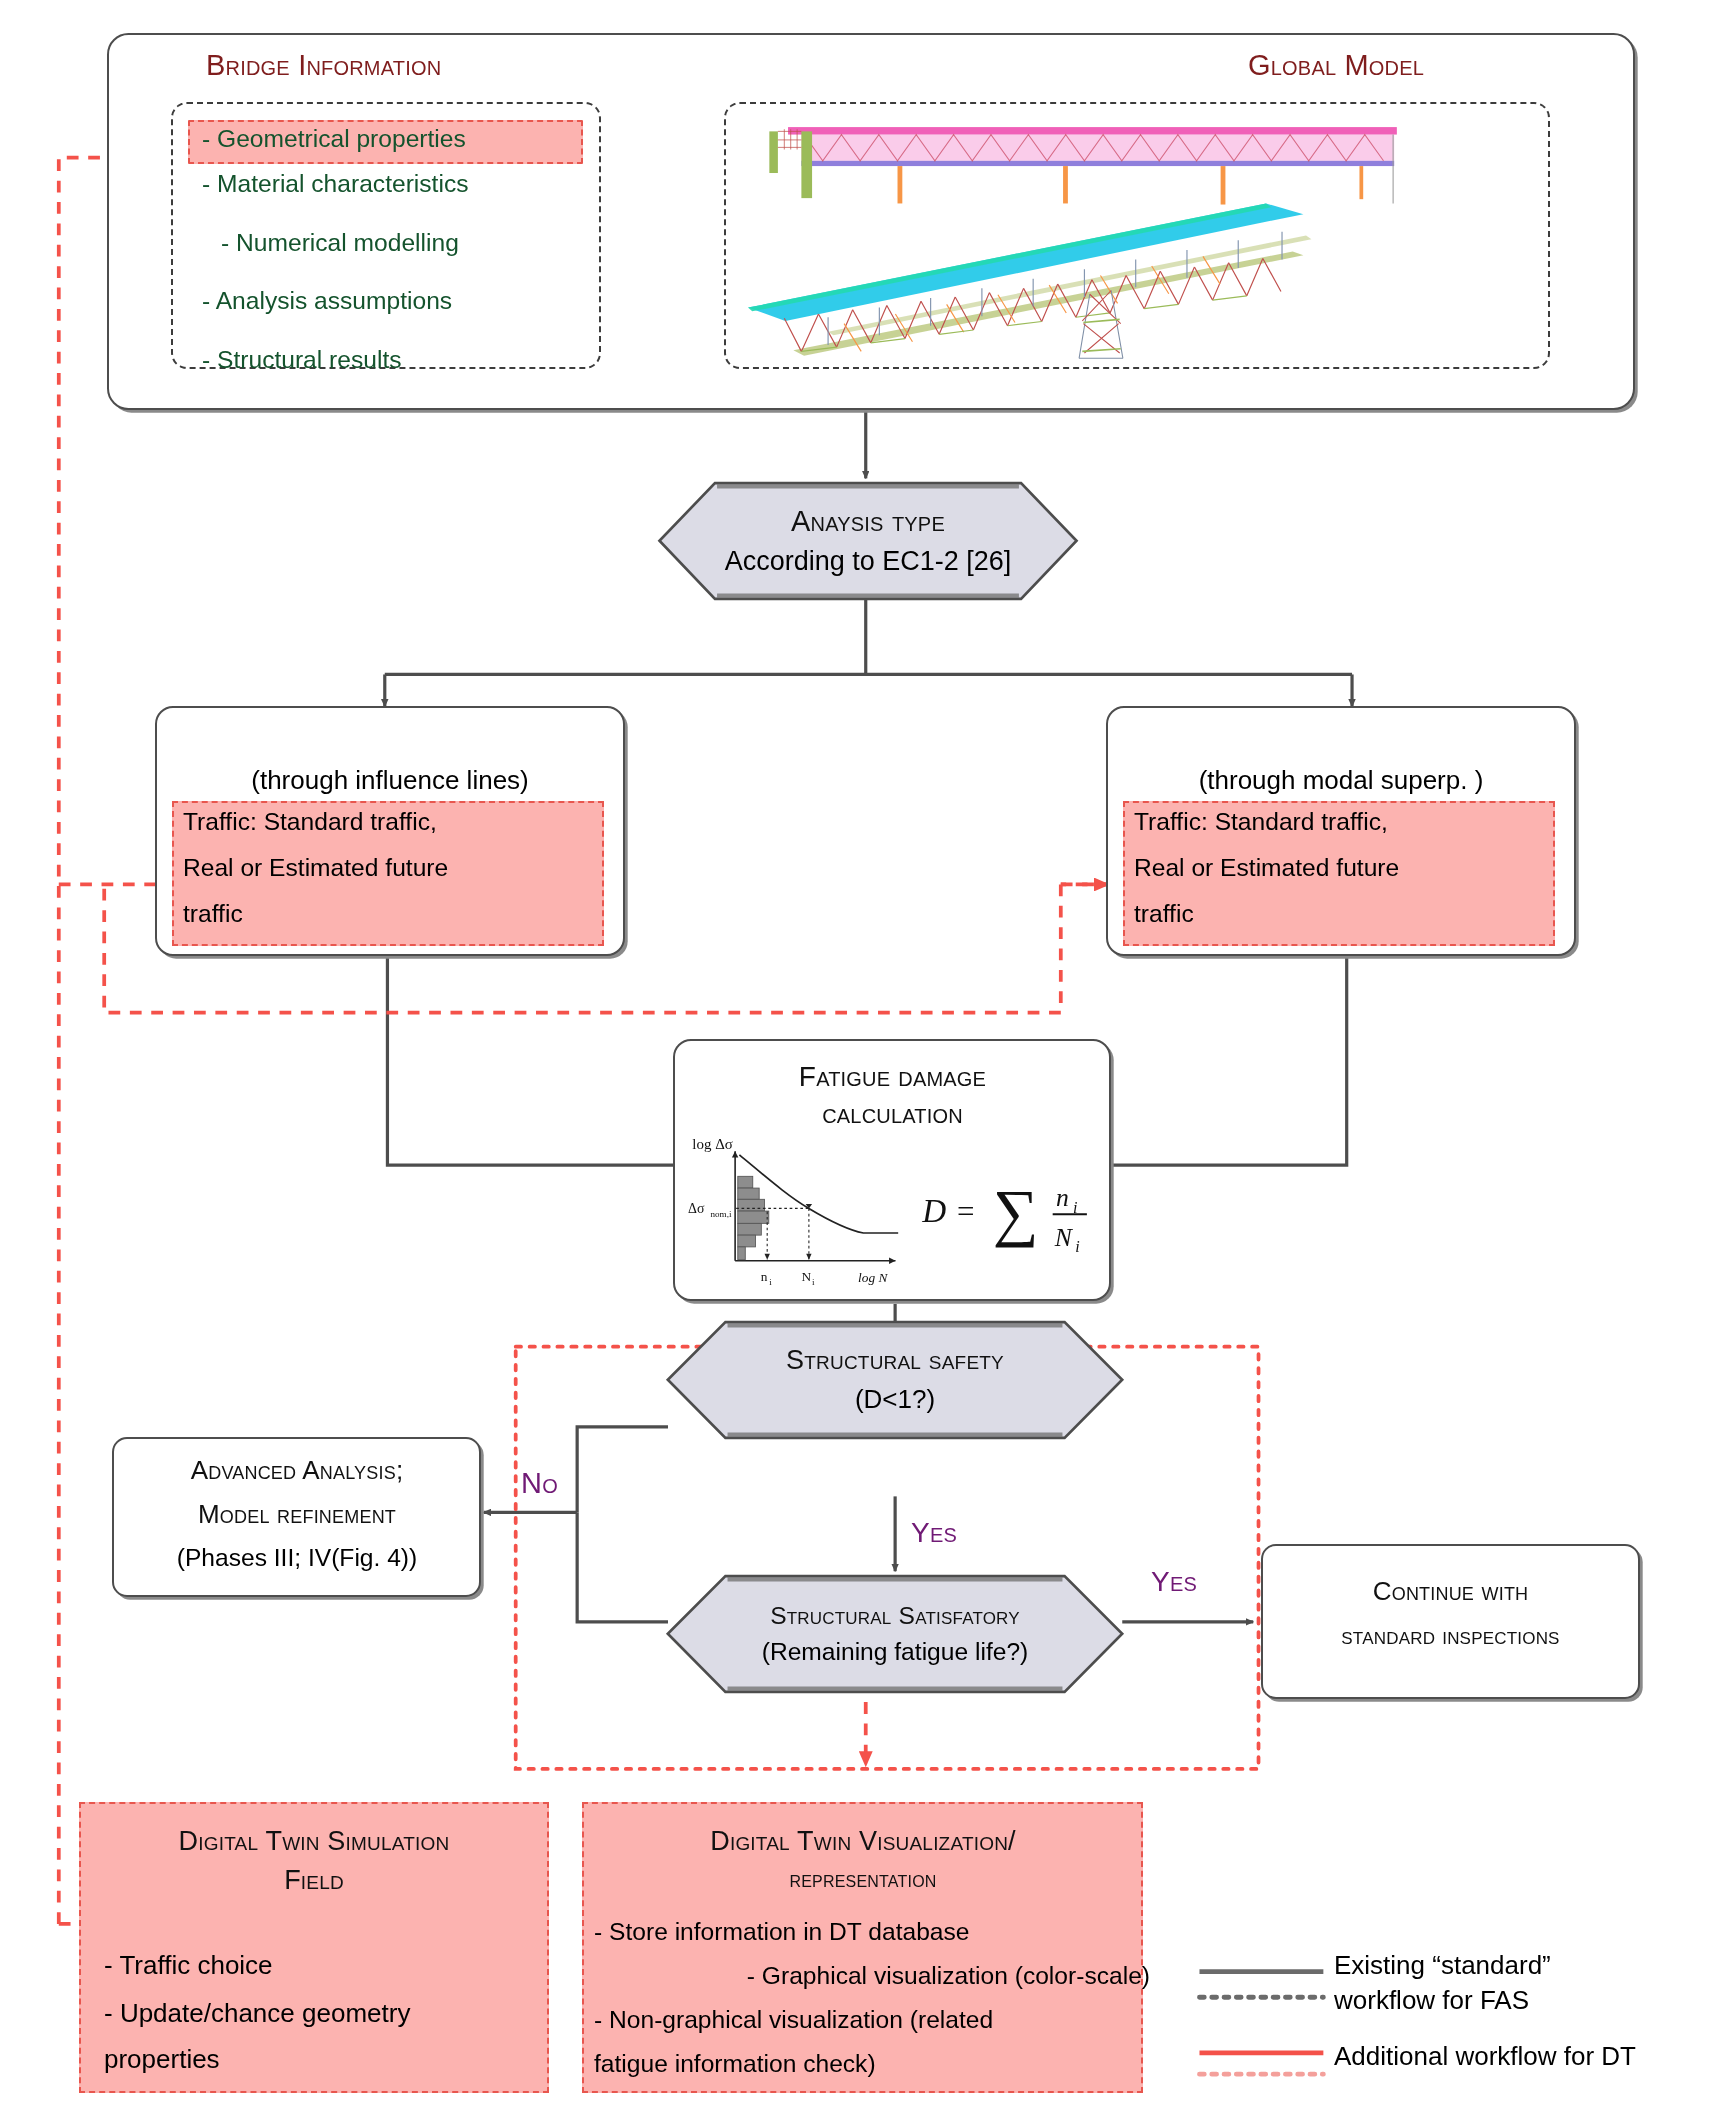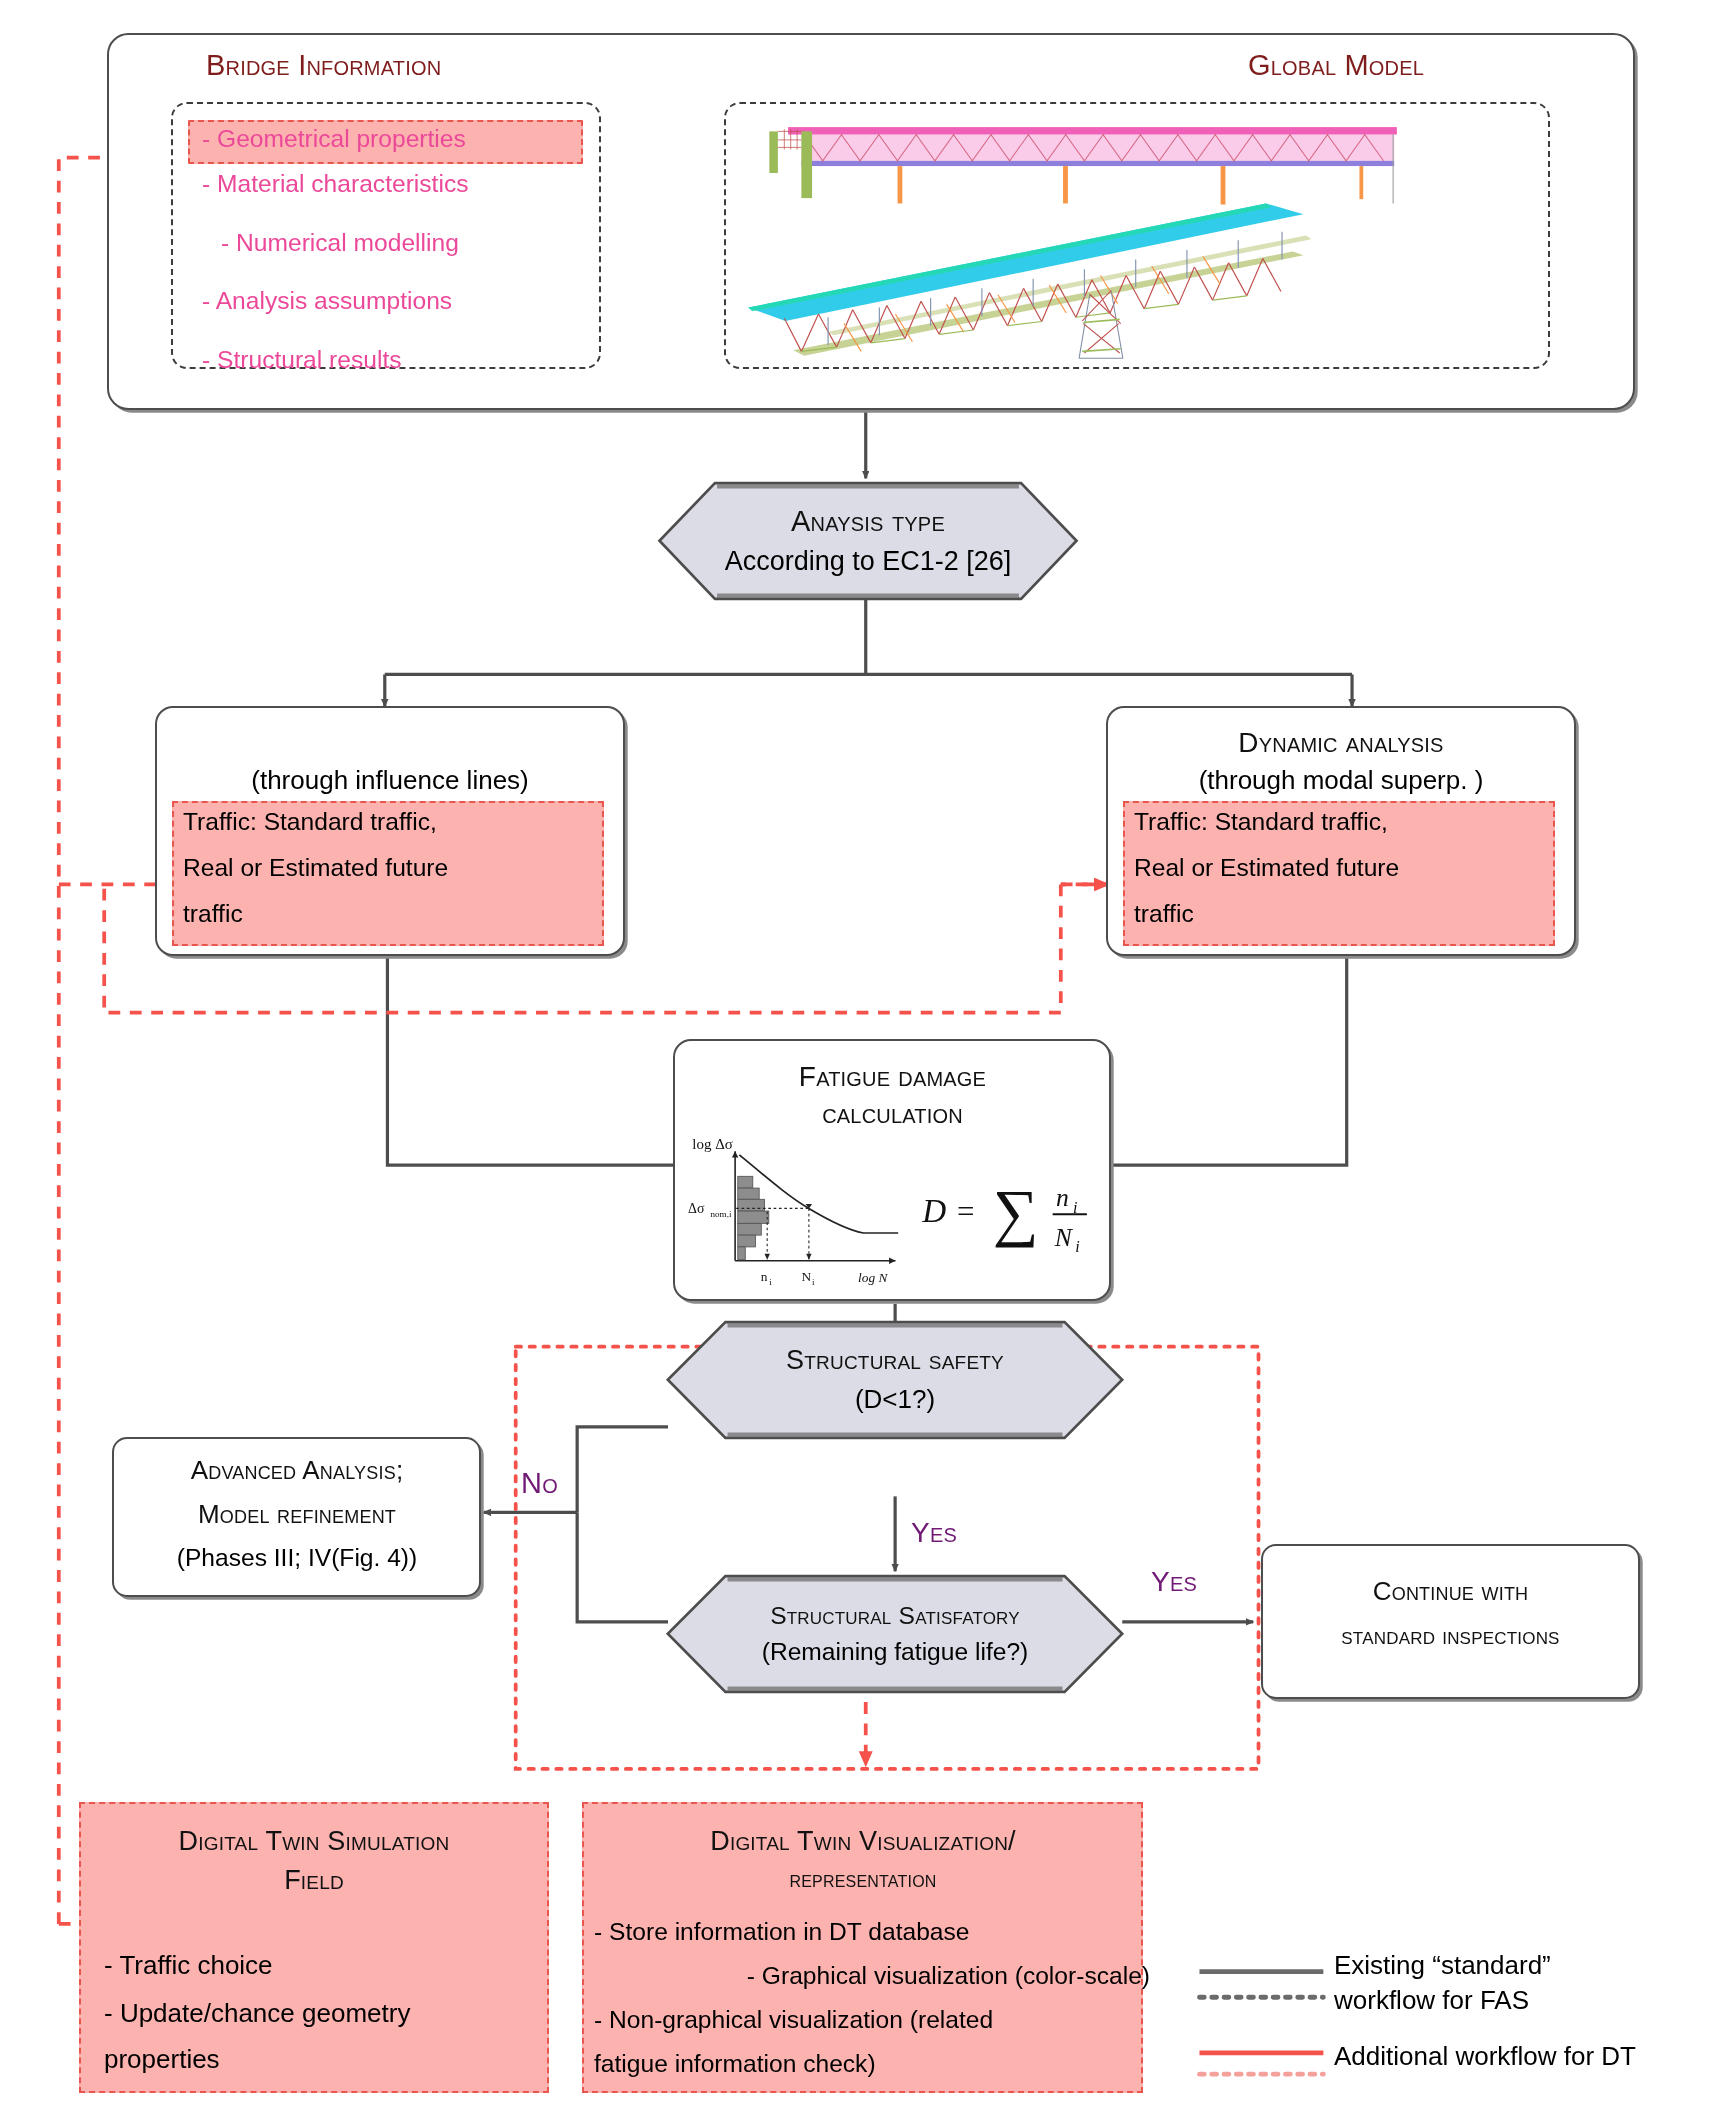--- a/index.html
+++ b/index.html
@@ -42,21 +42,21 @@
   .t50{font-size:27px;}
   .t52{font-size:28px;}
   .t54{font-size:29px;}
   .ctr{text-align:center;}
 
   
   .panel-label{position:absolute;color:#7f1d1d;white-space:nowrap;}
 
   
   .bullets{position:absolute;}
-  .bullets .li{white-space:nowrap;color:#ec4899;line-height:1.0;}
+  .bullets .li{white-space:nowrap;color:#14532d;line-height:1.0;}
 
   
   .edgelabel{position:absolute;color:#701a75;white-space:nowrap;}
 
   
   .legend{position:absolute;}
   .legend .txt{color:#000;white-space:nowrap;line-height:1.12;}
 
   
   .artwrap{position:absolute;overflow:hidden;}
@@ -245,21 +245,20 @@
   <div class="rbox" style="left:155px;top:706px;width:470px;height:250px;"></div>
   <div class="abs ctr t48" style="left:160px;top:765px;width:460px;">(through influence lines)</div>
   <div class="redfill" style="left:172px;top:801px;width:432px;height:145px;"></div>
   <div class="abs" style="left:183px;top:808px;width:422px;">
     <div class="t46" style="height:46px;">Traffic: Standard traffic,</div>
     <div class="t46" style="height:46px;">Real  or Estimated future</div>
     <div class="t46" style="height:46px;">traffic</div>
   </div>
 
   <div class="rbox" style="left:1106px;top:706px;width:470px;height:250px;"></div>
-  <div class="abs ctr sc t52" style="left:1111px;top:727px;width:460px;">Dynamic analysis</div>
   <div class="abs ctr t48" style="left:1111px;top:765px;width:460px;">(through modal superp. )</div>
   <div class="redfill" style="left:1123px;top:801px;width:432px;height:145px;"></div>
   <div class="abs" style="left:1134px;top:808px;width:422px;">
     <div class="t46" style="height:46px;">Traffic: Standard traffic,</div>
     <div class="t46" style="height:46px;">Real  or Estimated future</div>
     <div class="t46" style="height:46px;">traffic</div>
   </div>
 
   <div class="rbox" style="left:673px;top:1039px;width:438px;height:262px;"></div>
   <div class="abs ctr sc t52" style="left:679px;top:1061px;width:427px;">Fatigue damage</div>

